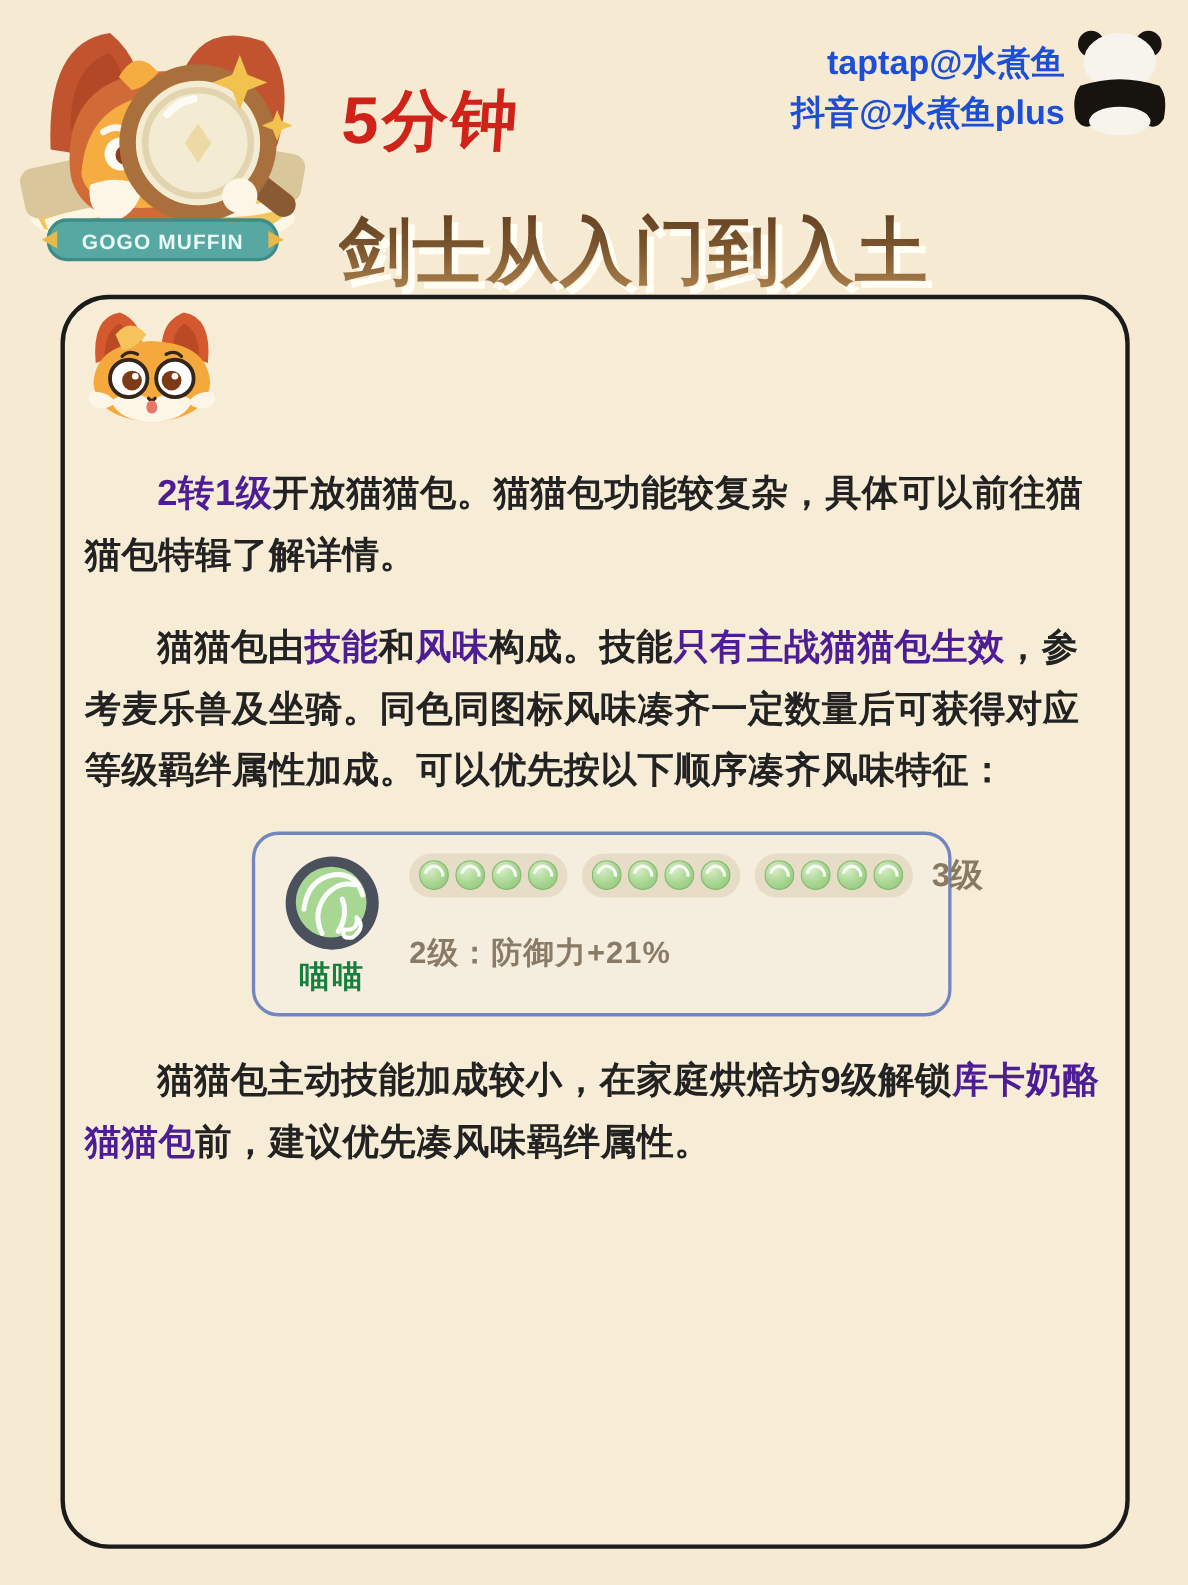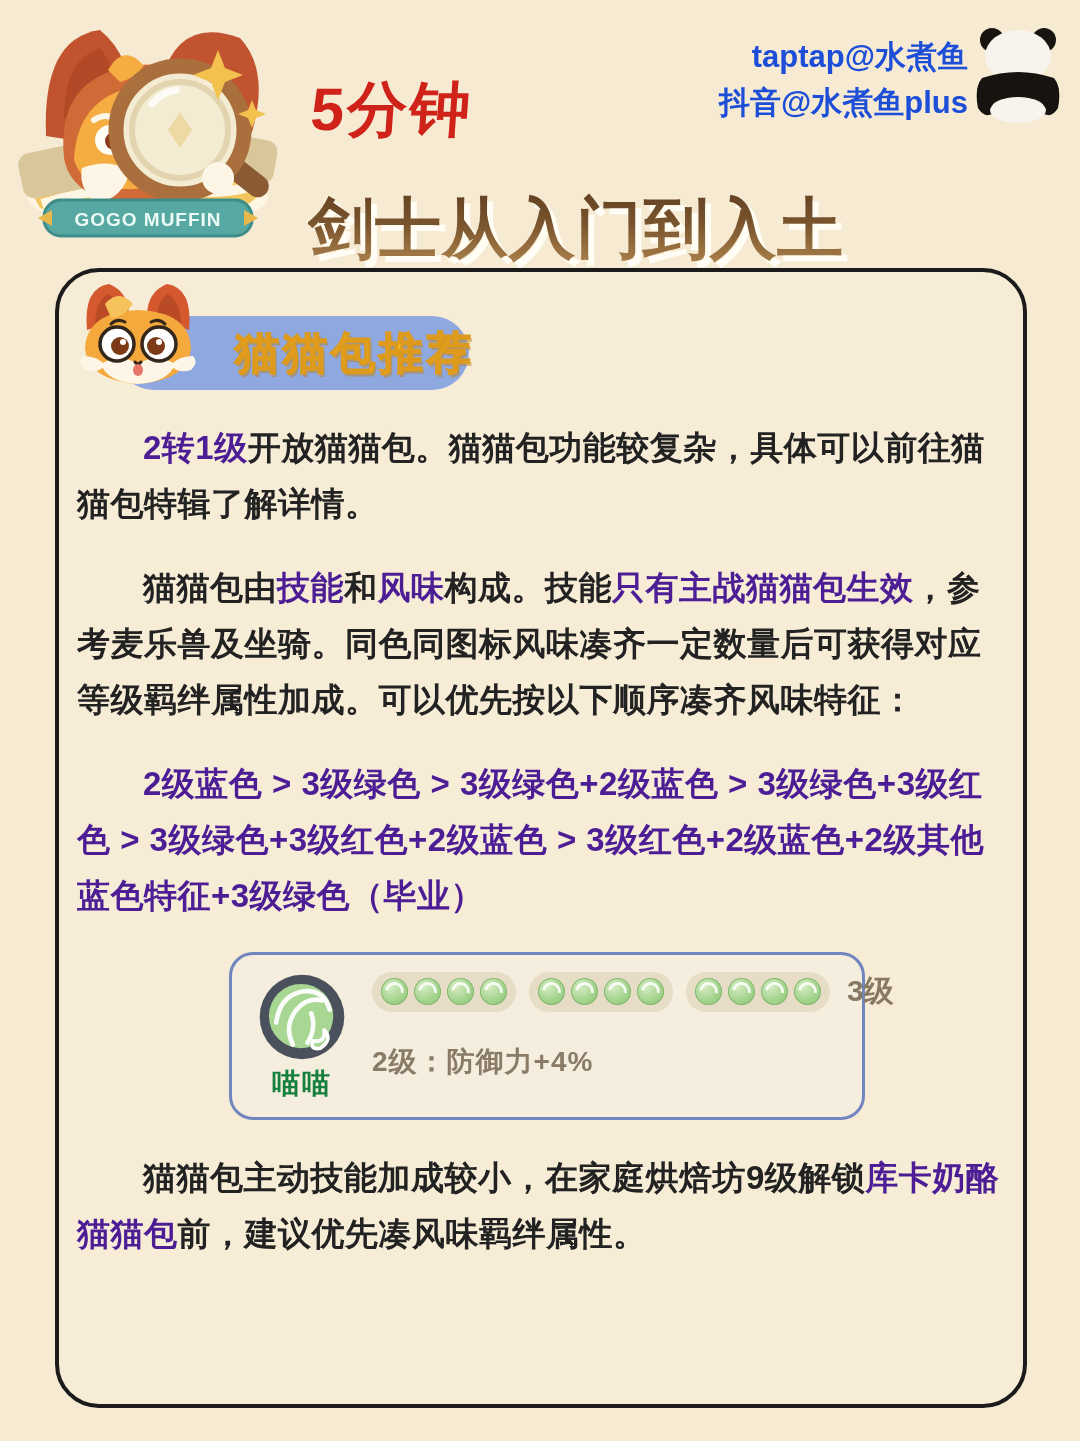--- a/index.html
+++ b/index.html
@@ -160,23 +160,20 @@
   <ellipse cx="46" cy="30" rx="33" ry="26" fill="#f7f4ed"></ellipse>
   <path d="M10,52 Q46,40 82,52 Q90,62 86,82 Q80,92 72,88 Q46,76 20,88 Q12,92 6,82 Q2,62 10,52 Z" fill="#17140f"></path>
   <ellipse cx="46" cy="84" rx="28" ry="13" fill="#f7f4ed"></ellipse>
   <ellipse cx="14" cy="68" rx="9" ry="16" fill="#17140f"></ellipse>
   <ellipse cx="78" cy="68" rx="9" ry="16" fill="#17140f"></ellipse>
 </svg>
 
 <div class="card">
 
   <div class="badge-row">
-    <div class="badge-pill">
-      <span class="badge-text">猫猫包推荐</span>
-    </div>
     <svg class="fox-head" viewBox="0 0 126 118">
       <path d="M12,52 Q8,10 34,6 Q54,14 54,38 Z" fill="#d4592e"></path>
       <path d="M114,52 Q118,10 92,6 Q72,14 72,38 Z" fill="#d4592e"></path>
       <path d="M20,48 Q20,22 34,16 Q44,24 44,40 Z" fill="#a8401f" opacity=".6"></path>
       <path d="M106,48 Q106,22 92,16 Q82,24 82,40 Z" fill="#a8401f" opacity=".6"></path>
       <path d="M10,70 Q12,34 63,32 Q114,34 116,70 Q114,102 63,106 Q12,102 10,70 Z" fill="#f5a93d"></path>
       <path d="M30,26 Q44,10 58,26 Q48,40 36,40 Z" fill="#f6c25c"></path>
       <path d="M8,78 Q2,84 10,92 Q22,96 30,88 Q24,78 8,78 Z" fill="#fdf6e6"></path>
       <path d="M118,78 Q124,84 116,92 Q104,96 96,88 Q102,78 118,78 Z" fill="#fdf6e6"></path>
       <path d="M26,86 Q44,74 63,86 Q82,74 100,86 Q94,104 63,106 Q32,104 26,86 Z" fill="#fdf6e6"></path>
@@ -189,21 +186,20 @@
       <path d="M36,46 Q42,40 50,44" stroke="#33261a" stroke-width="3" fill="none" stroke-linecap="round"></path>
       <path d="M76,44 Q84,40 90,46" stroke="#33261a" stroke-width="3" fill="none" stroke-linecap="round"></path>
       <path d="M60,84 Q63,88 66,84" stroke="#33261a" stroke-width="3" fill="none" stroke-linecap="round"></path>
       <ellipse cx="63" cy="92" rx="5" ry="6" fill="#e8776b"></ellipse>
     </svg>
   </div>
 
   <div class="content">
     <p class="para"><span class="seg-b">2转1级</span><span>开放猫猫包。猫猫包功能较复杂，具体可以前往猫猫包特辑了解详情。</span></p>
     <p class="para"><span>猫猫包由</span><span class="seg-b">技能</span><span>和</span><span class="seg-b">风味</span><span>构成。技能</span><span class="seg-b">只有主战猫猫包生效</span><span>，参考麦乐兽及坐骑。同色同图标风味凑齐一定数量后可获得对应等级羁绊属性加成。可以优先按以下顺序凑齐风味特征：</span></p>
-    <p class="para"><span class="seg-b">2级蓝色 &gt; 3级绿色 &gt; 3级绿色+2级蓝色 &gt; 3级绿色+3级红色 &gt; 3级绿色+3级红色+2级蓝色 &gt; 3级红色+2级蓝色+2级其他蓝色特征+3级绿色（毕业）</span></p>
 
     <div class="inset">
       <div class="inset-icon-col">
         <svg class="inset-icon" viewBox="0 0 100 100">
           <circle cx="50" cy="50" r="46" fill="#4a515c"></circle>
           <circle cx="49" cy="49" r="35" fill="#a8d794"></circle>
           <path d="M62,76 Q76,78 74,64 Q84,74 70,84 Q58,86 62,76 Z" fill="#a8d794" stroke="#ffffff" stroke-width="4" stroke-linejoin="round"></path>
           <path d="M22,56 Q26,26 52,22 Q74,20 80,42" stroke="#ffffff" stroke-width="5" fill="none" stroke-linecap="round" opacity=".95"></path>
           <path d="M40,80 Q30,60 44,42 Q56,28 72,32" stroke="#ffffff" stroke-width="5" fill="none" stroke-linecap="round" opacity=".95"></path>
           <path d="M56,78 Q66,62 60,46" stroke="#ffffff" stroke-width="5" fill="none" stroke-linecap="round" opacity=".95"></path>
@@ -227,20 +223,20 @@
               </div>
               <div class="flavor-pill">
                 <span class="cabbage"></span>
                 <span class="cabbage"></span>
                 <span class="cabbage"></span>
                 <span class="cabbage"></span>
               </div>
             </div>
           <span class="level-badge">3级</span>
         </div>
-        <div class="inset-line"><span>2级：防御力+4%</span></div>
+        <div class="inset-line"><span>2级：防御力+21%</span></div>
       </div>
     </div>
 
     <p class="para"><span>猫猫包主动技能加成较小，在家庭烘焙坊9级解锁</span><span class="seg-b">库卡奶酪猫猫包</span><span>前，建议优先凑风味羁绊属性。</span></p>
 
   </div>
 </div>
 
 </body></html>

